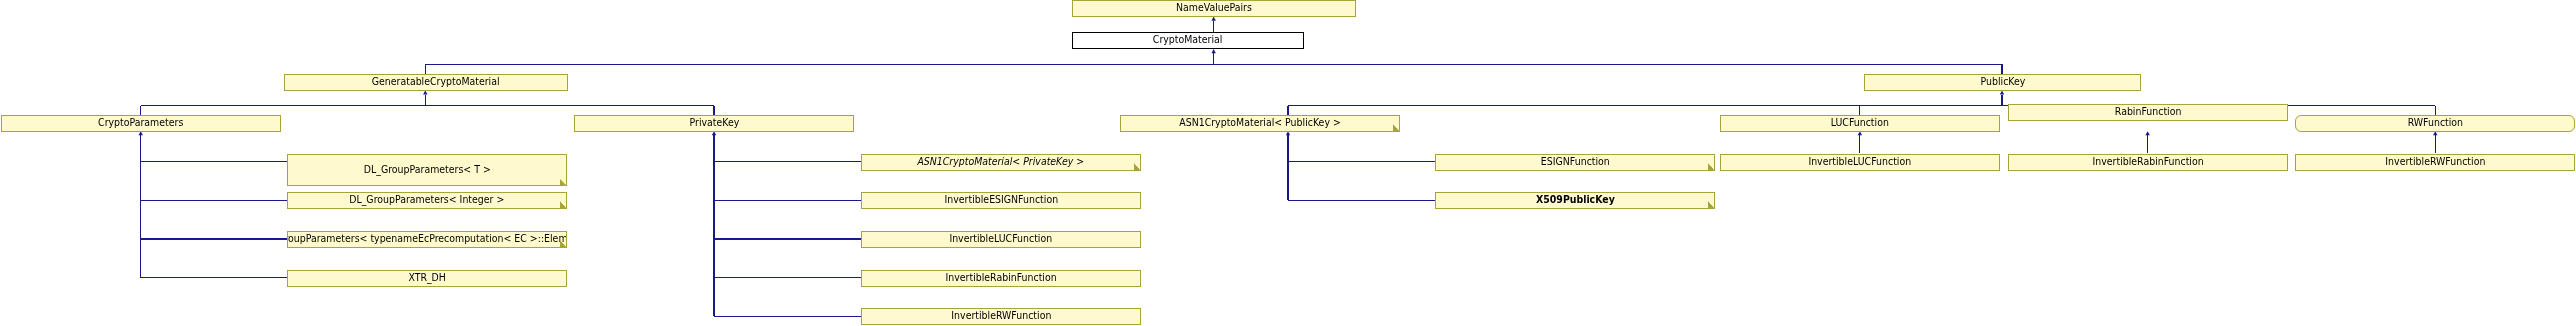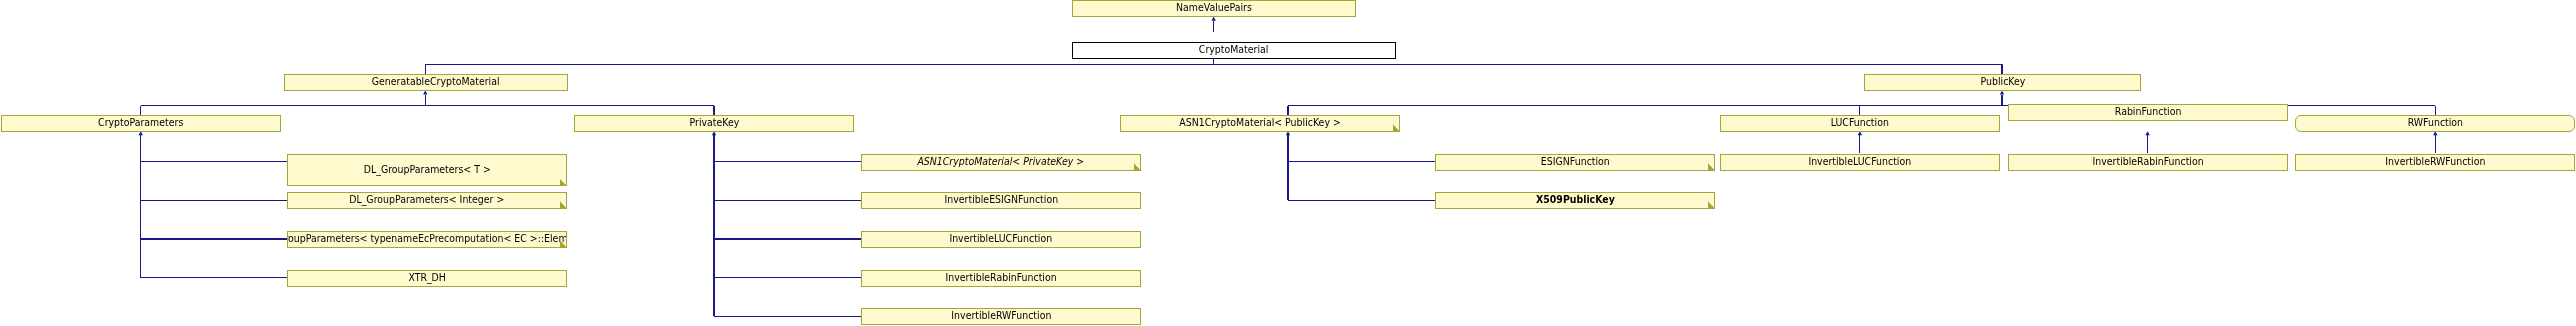--- a/index.html
+++ b/index.html
@@ -103,21 +103,21 @@
       <polygon points="2686.3,196 2692.7,196 2689.5,190" fill="#19198c"></polygon>
       <line x1="3105.5" y1="196" x2="3105.5" y2="222" stroke="#19198c" stroke-width="1.6" shape-rendering="crispEdges"></line>
       <polygon points="3102.3,196 3108.7,196 3105.5,190" fill="#19198c"></polygon>
       <line x1="3521.5" y1="196" x2="3521.5" y2="222" stroke="#19198c" stroke-width="1.6" shape-rendering="crispEdges"></line>
       <polygon points="3518.3,196 3524.7,196 3521.5,190" fill="#19198c"></polygon>
     </svg>
   <div id="node-layer">
       <div class="node" style="left: 1072px; top: 0px; width: 284px; height: 16.6px;">
         <span class="label">NameValuePairs</span>
       </div>
-      <div class="node plain" style="left: 1072px; top: 42px; width: 324px; height: 16.6px;">
+      <div class="node plain" style="left: 1072px; top: 32px; width: 232px; height: 16.6px;">
         <span class="label">CryptoMaterial</span>
       </div>
       <div class="node" style="left: 284px; top: 74px; width: 284px; height: 16.6px; padding-left: 20px;">
         <span class="label">GeneratableCryptoMaterial</span>
       </div>
       <div class="node" style="left: 1864px; top: 74px; width: 277px; height: 16.6px;">
         <span class="label">PublicKey</span>
       </div>
       <div class="node" style="left: 0.7px; top: 115px; width: 280px; height: 16.6px;">
         <span class="label">CryptoParameters</span>

